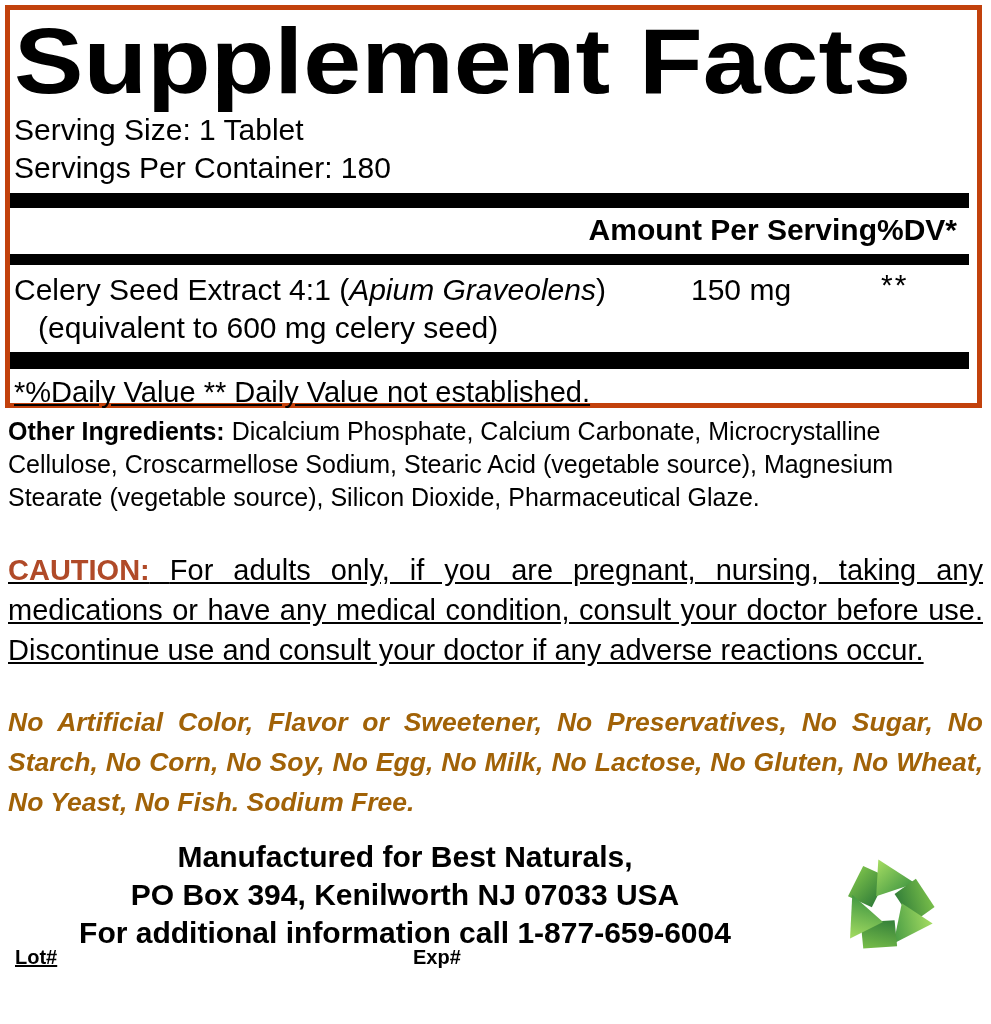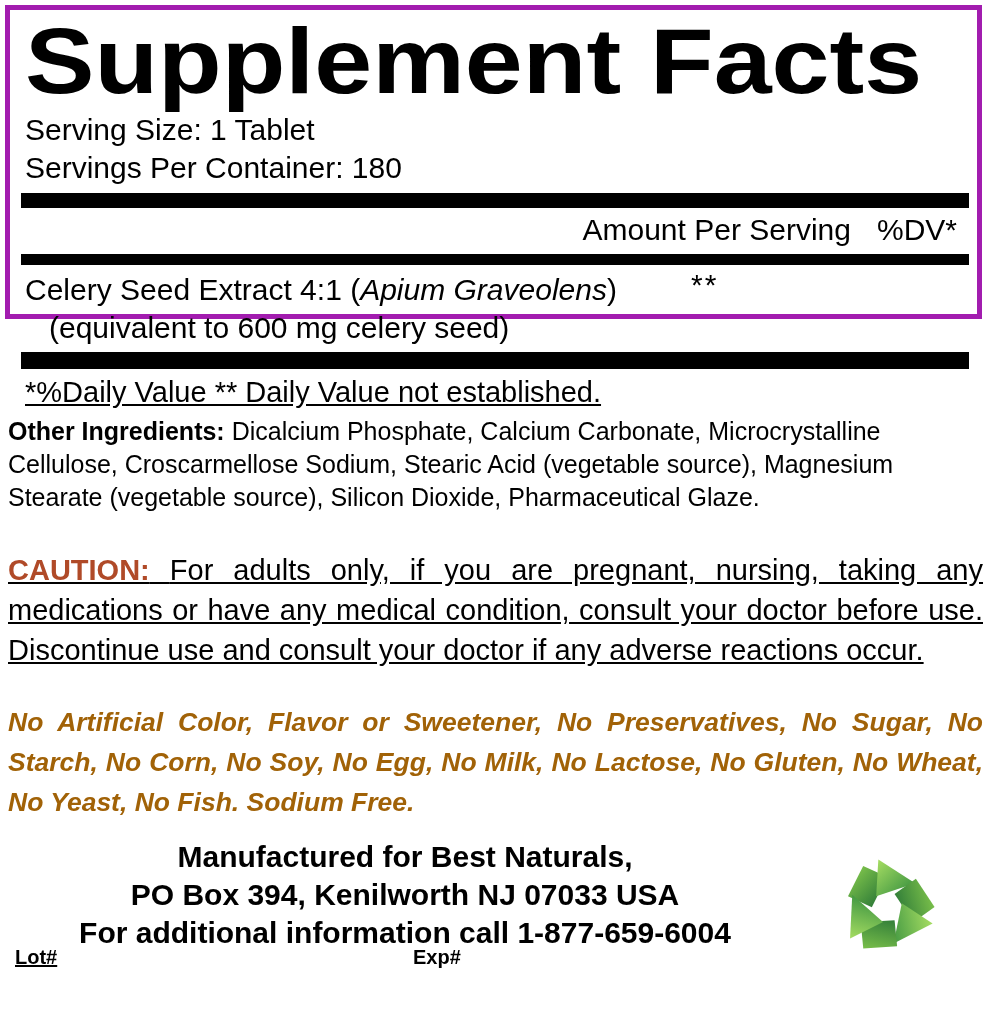--- a/index.html
+++ b/index.html
@@ -5,36 +5,36 @@
   * { box-sizing: border-box; }
   html,body { margin:0; padding:0; }
   body {
     width:991px; height:1024px; overflow:hidden; position:relative;
     background:#ffffff; color:#000;
     font-family:"Liberation Sans", sans-serif;
   }
 
   
   .facts-box {
-    position:absolute; left:5px; top:5px; width:977px; height:314px;
-    border:5px solid #a21caf; padding:4px 12px 4px 15px; background:#fff;
+    position:absolute; left:5px; top:5px; width:977px; height:403px;
+    border:5px solid #c2410c; padding:4px 12px 4px 4px; background:#fff;
   }
   .facts-title {
     display:inline-block; font-weight:bold; font-size:93px; line-height:0.98;
     transform:scaleX(1.12); transform-origin:left center;
     white-space:nowrap; margin:2px 0 4px 0;
   }
   .facts-line { font-size:30px; line-height:1.25; }
   .bar { background:#000; margin:0 -4px; }
   .bar-thick { height:15px; margin-top:7px; }
   .bar-med   { height:11px; }
   .bar-big   { height:17px; }
   .facts-header {
-    display:flex; justify-content:flex-end; align-items:center; gap:26px;
-    font-weight:normal; font-size:30px; padding:5px 8px 7px 0;
+    display:flex; justify-content:flex-end; align-items:center; 
+    font-weight:bold; font-size:30px; padding:5px 8px 7px 0;
   }
   .facts-row {
     display:grid; grid-template-columns:1fr 190px 84px;
     font-size:30px; line-height:1.25; padding:6px 0 6px 0;
   }
   .row-dv { transform:translateY(-5px); letter-spacing:2px; }
   .row-equiv { grid-column:1 / -1; padding-left:24px; }
   .facts-footnote { font-size:29px; padding:7px 0 2px 0;text-decoration:underline; }
 
   
@@ -85,20 +85,21 @@
 
   <div class="facts-header">
     <span>Amount Per Serving</span>
     <span>%DV*</span>
   </div>
 
   <div class="bar bar-med"></div>
 
   <div class="facts-row">
     <span><span>Celery Seed Extract 4:1 (</span><i>Apium Graveolens</i><span>)</span></span>
+    <span>150 mg</span>
     <span class="row-dv">**</span>
     <span class="row-equiv">(equivalent to 600 mg celery seed)</span>
   </div>
 
   <div class="bar bar-big"></div>
 
   <div class="facts-footnote">*%Daily Value ** Daily Value not established.</div>
 </div>
 
 <div class="other">

